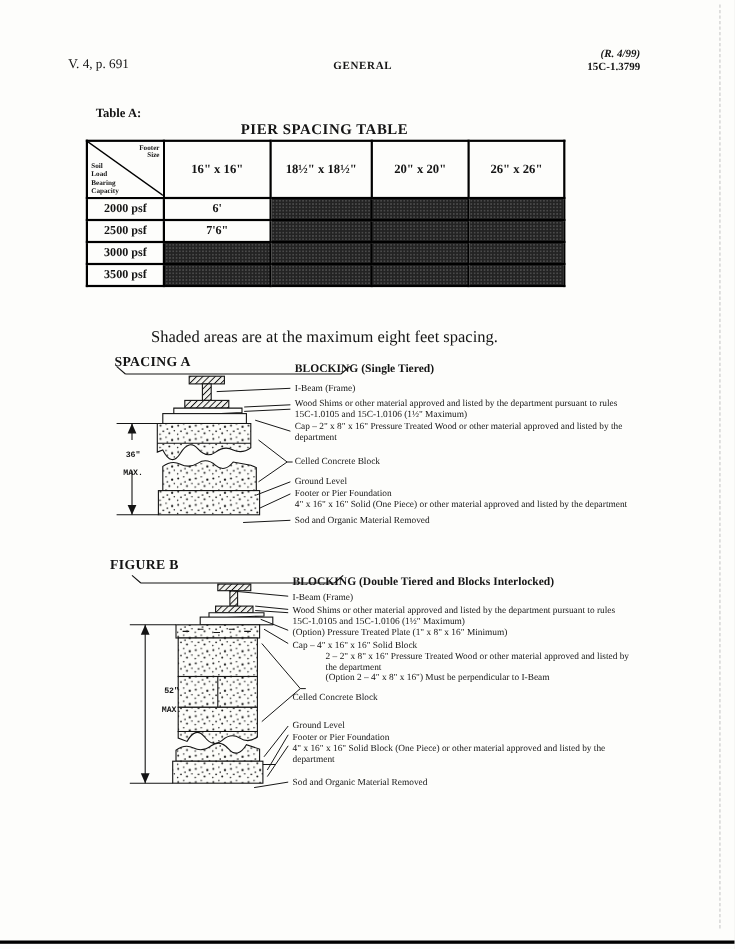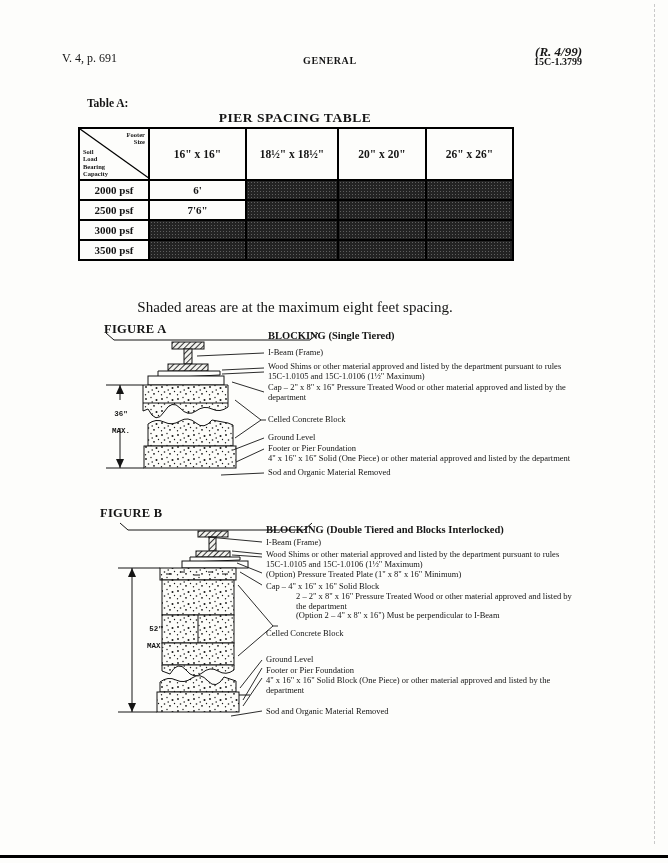--- a/index.html
+++ b/index.html
@@ -13,21 +13,21 @@
     font-family:"Liberation Serif",serif;color:#141414;
   }
   .fig-heading{font-weight:bold;font-size:12.5px;letter-spacing:.3px;}
   .fig-title{font-weight:bold;font-size:10.5px;}
   .dim{
     font-family:"Liberation Mono",monospace;font-weight:bold;
     font-size:7.5px;line-height:8.5px;text-align:center;white-space:pre-line;
   }
   .hdr-left{font-weight:normal;font-size:12px;}
   .hdr-center{font-weight:bold;font-size:10px;letter-spacing:.6px;}
-  .hdr-right{font-weight:bold;font-size:13px;text-align:right;width:90px;}
+  .hdr-right{font-weight:bold;font-size:10px;text-align:right;width:90px;}
   .italic{font-style:italic;}
   .table-label{font-size:11.5px;font-weight:bold;}
   .table-title{font-weight:bold;font-size:13.5px;letter-spacing:.5px;text-align:center;width:434px;}
   .caption{font-size:15px;text-align:center;width:434px;}
 
   #pier-table{border-collapse:collapse;table-layout:fixed;}
   #pier-table td,#pier-table th{
     border:2px solid #000;padding:0;font-family:"Liberation Serif",serif;
     background:#fdfdfb;overflow:hidden;
   }
@@ -214,21 +214,21 @@
       <path d="M232,551 L262,554 M232,555 L262,557"></path>
       <path d="M237,563 L262,573"></path>
       <path d="M240,572 L262,585"></path>
       <path d="M238,585 L273,626 M238,656 L273,626 M273,626 L278,626"></path>
       <path d="M240,688 L262,660"></path>
       <path d="M243,700 L262,668 M243,706 L262,678"></path>
       <path d="M231,716 L262,711"></path>
     </g>
   </svg>
 
-  <div class="abs fig-heading" style="left:104px;top:322px">FIGURE A</div>
+  <div class="abs fig-heading" style="left:104px;top:322px">SPACING A</div>
   <div class="abs fig-title" style="left:268px;top:330px">BLOCKING (Single Tiered)</div>
 
   <div class="abs dim" style="left:106px;top:401px;width:30px">
     <div>36"</div>
     <div>MAX.</div>
   </div>
 
   <div class="abs lbl" style="left:268px;top:348px">I-Beam (Frame)</div>
   <div class="abs lbl" style="left:268px;top:362px;width:350px">Wood Shims or other material approved and listed by the department pursuant to rules
 15C-1.0105 and 15C-1.0106 (1½" Maximum)</div>

